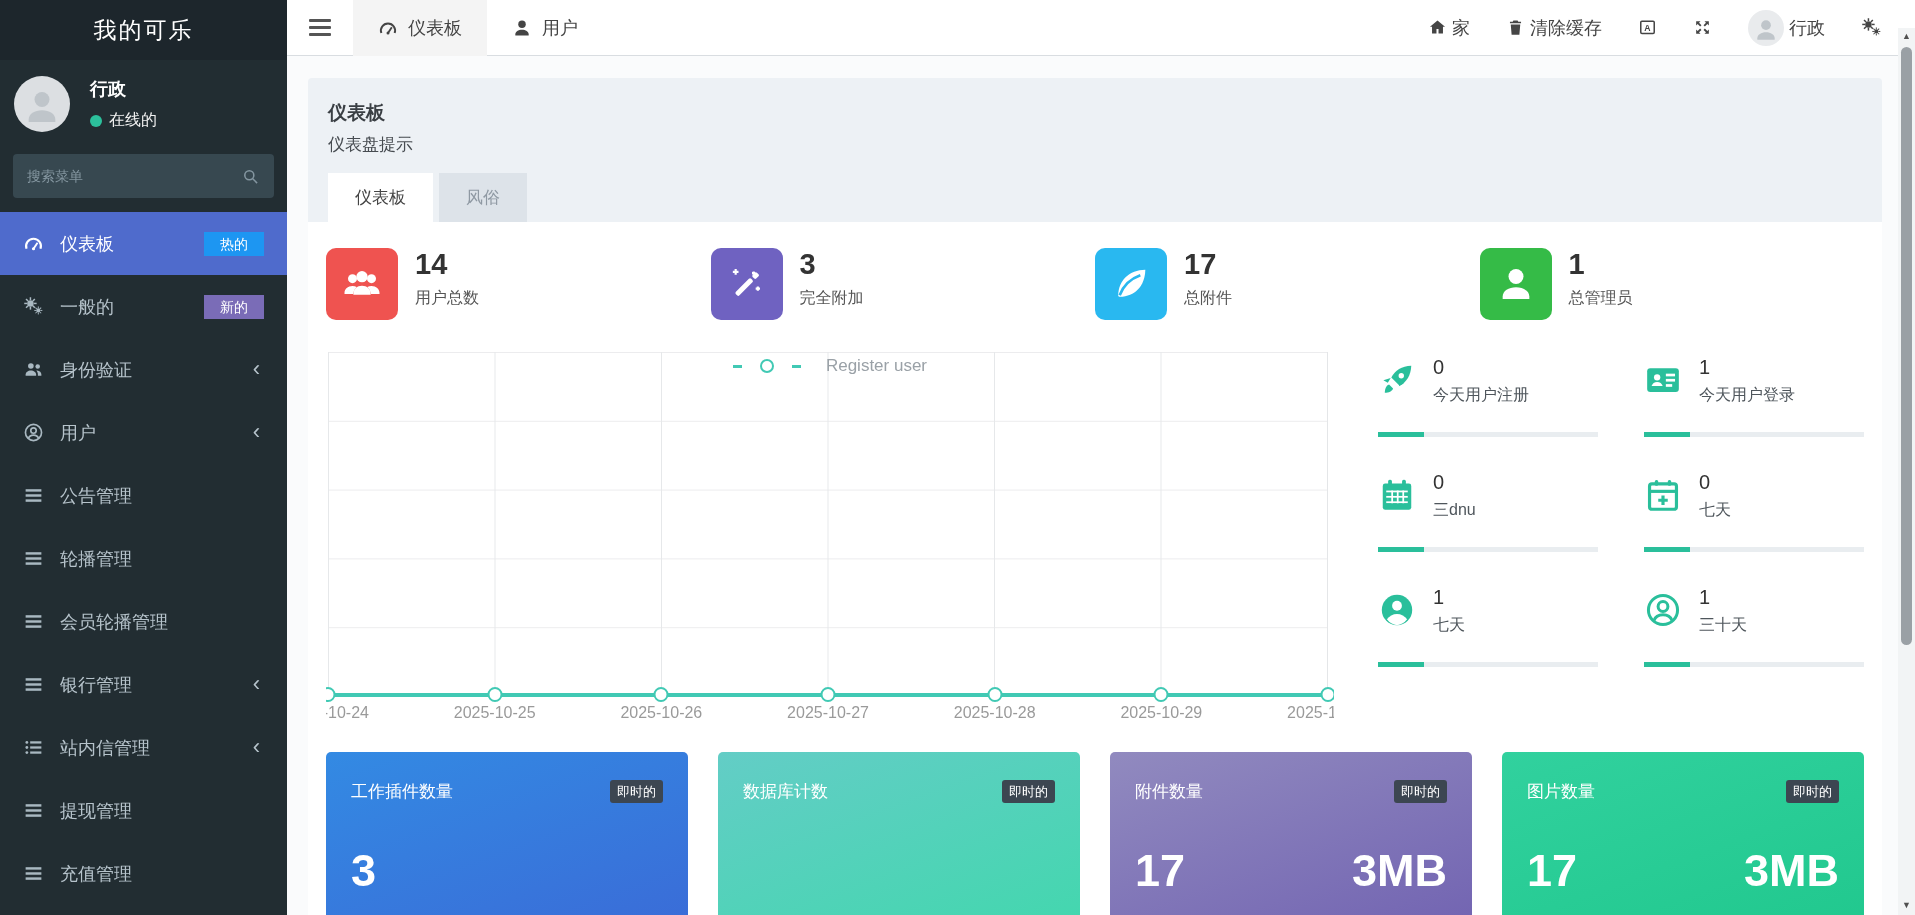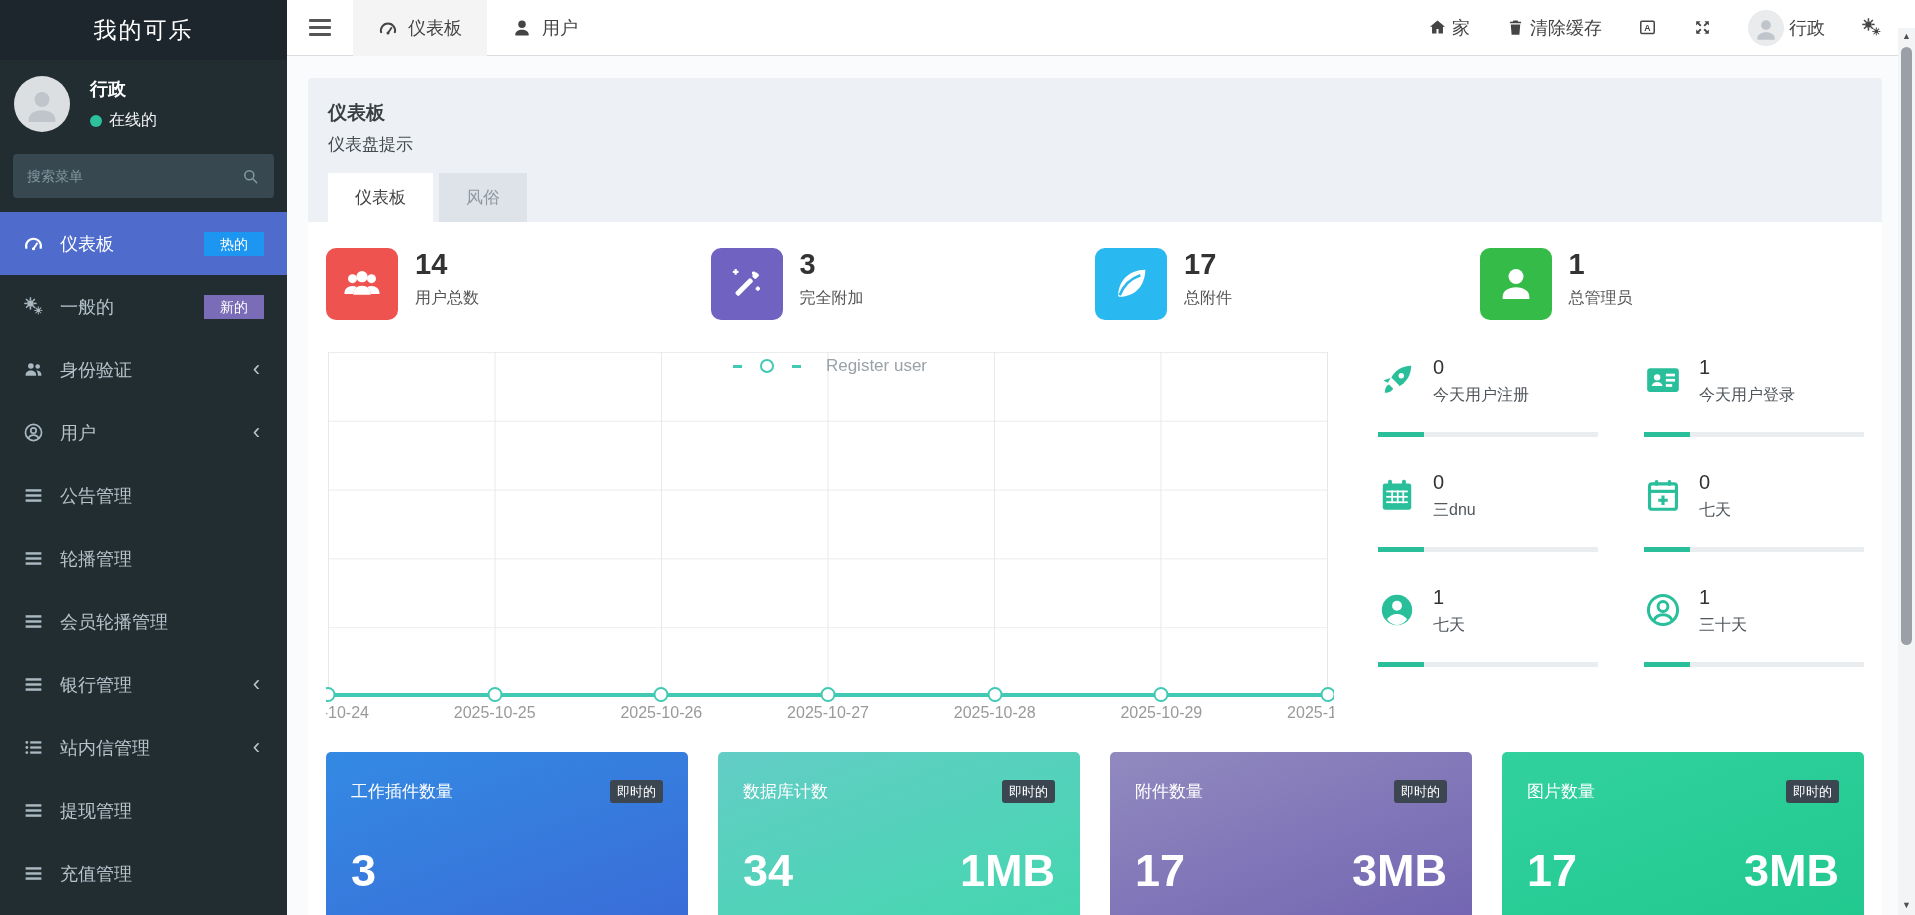--- a/index.html
+++ b/index.html
@@ -584,24 +584,20 @@
           <div class="bvals">
               <span>3</span>
               <span></span>
             </div>
         </div>
         <div class="bcard g-teal">
           <div class="bcard-head">
               <span>数据库计数</span>
               <span class="bbadge">即时的</span>
             </div>
-          <div class="bvals">
-              <span>34</span>
-              <span>1MB</span>
-            </div>
         </div>
         <div class="bcard g-purple">
           <div class="bcard-head">
               <span>附件数量</span>
               <span class="bbadge">即时的</span>
             </div>
           <div class="bvals">
               <span>17</span>
               <span>3MB</span>
             </div>

